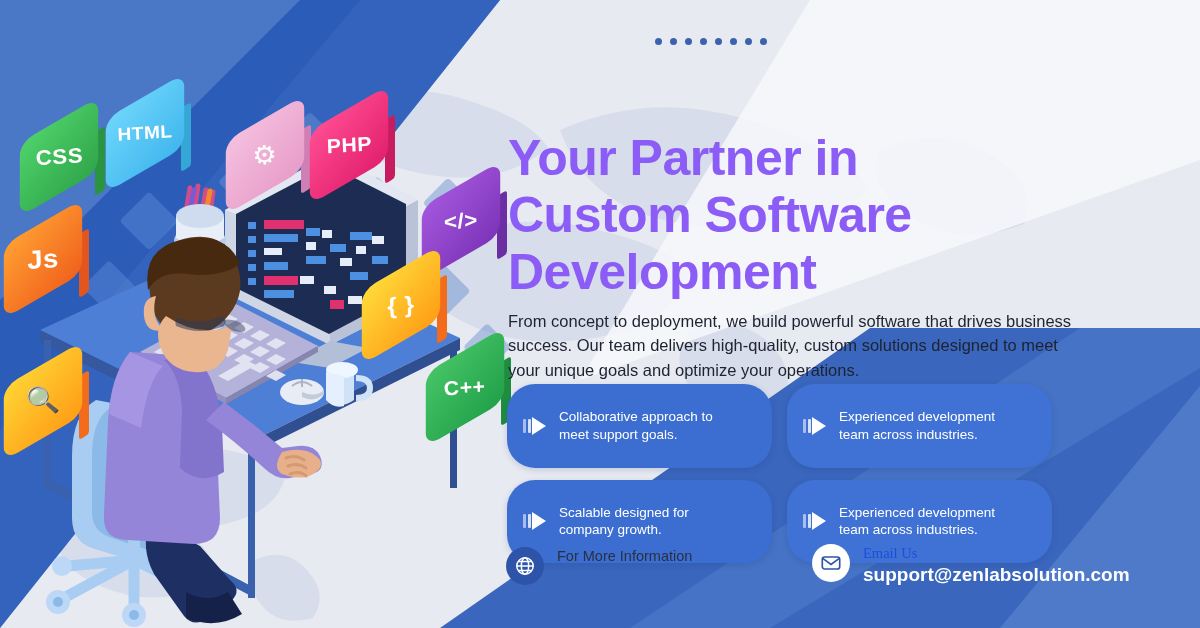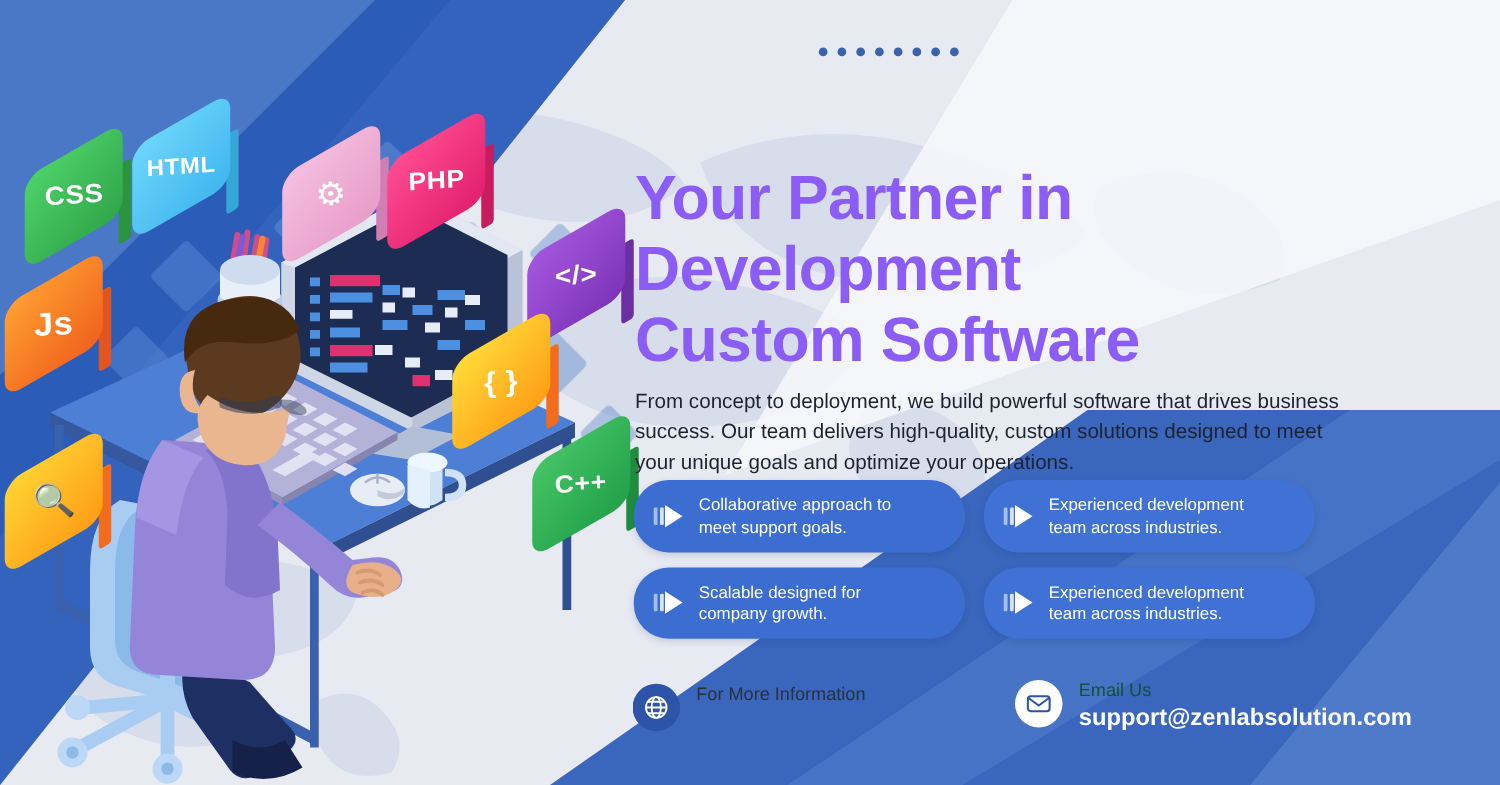--- a/index.html
+++ b/index.html
@@ -63,21 +63,21 @@
   .para{
     position:absolute;left:508px;top:292px;width:580px;
     font-size:16.5px;line-height:1.5;color:#1d2330;
   }
 
   
   .pills{position:absolute;left:507px;top:384px;width:560px;
          display:grid;grid-template-columns:265px 265px;gap:12px 15px;}
   .pill{
     display:flex;align-items:center;gap:12px;
-    background:#3b6ed0;border-radius:28px;padding:11px 16px;
+    background:#3b6ed0;border-radius:28px;padding:24px 16px;
     min-height:34px;box-shadow:0 2px 6px rgba(20,50,110,.18);
   }
   .pill.alt{background:#3f72d4;}
   .pill-ico{flex:0 0 auto;width:24px;height:20px;position:relative;}
   .pill-ico .b1,.pill-ico .b2{position:absolute;top:3px;width:3px;height:14px;background:#fff;border-radius:1px;}
   .pill-ico .b1{left:0;opacity:.55;}
   .pill-ico .b2{left:5px;opacity:.8;}
   .pill-ico .tri{
     position:absolute;left:9px;top:1px;width:0;height:0;
     border-top:9px solid transparent;border-bottom:9px solid transparent;
@@ -91,21 +91,21 @@
   .contact.mail{left:812px;top:544px;}
   .c-ico{flex:0 0 auto;width:38px;height:38px;border-radius:50%;
          display:flex;align-items:center;justify-content:center;}
   .c-ico.blue{background:#2d54a8;}
   .c-ico.white{background:#ffffff;}
   .c-lines{display:flex;flex-direction:column;gap:1px;}
   .c-top{font-size:14.5px;line-height:1.25;}
   .c-bot{font-size:19px;font-weight:700;line-height:1.25;}
   .contact.web .c-top{color:#2a3040;}
   .contact.web .c-bot{color:#14181f;}
-  .contact.mail .c-top{color:#14532d;}
+  .contact.mail .c-top{color:#1d4ed8;font-family:Liberation Serif, serif;}
   .contact.mail .c-bot{color:#ffffff;}
 
   
   .illus{position:absolute;left:0;top:0;width:520px;height:628px;}
 
   
   .badge{position:absolute;width:74px;height:74px;}
   .badge .face{
     position:absolute;inset:0;border-radius:13px;
     display:flex;align-items:center;justify-content:center;
@@ -362,22 +362,22 @@
     <i></i>
       <i></i>
     <i></i>
       <i></i>
     <i></i>
       <i></i>
   </div>
 
   <h1 class="headline">
     <span>Your Partner in</span>
+    <span>Custom Software</span>
     <span>Development</span>
-    <span>Custom Software</span>
   </h1>
 
   <p class="para">From concept to deployment, we build powerful software that drives business success. Our team delivers high-quality, custom solutions designed to meet your unique goals and optimize your operations.</p>
 
   <div class="pills">
     <div class="pill">
       <span class="pill-ico">
         <span class="b1"></span>
           <span class="b2"></span>
           <span class="tri"></span>

